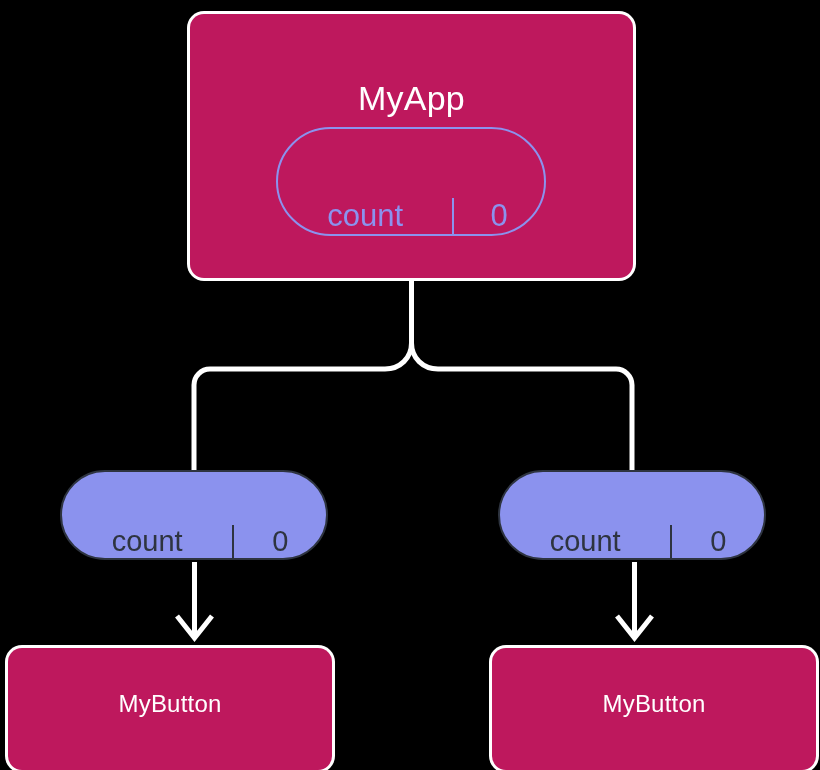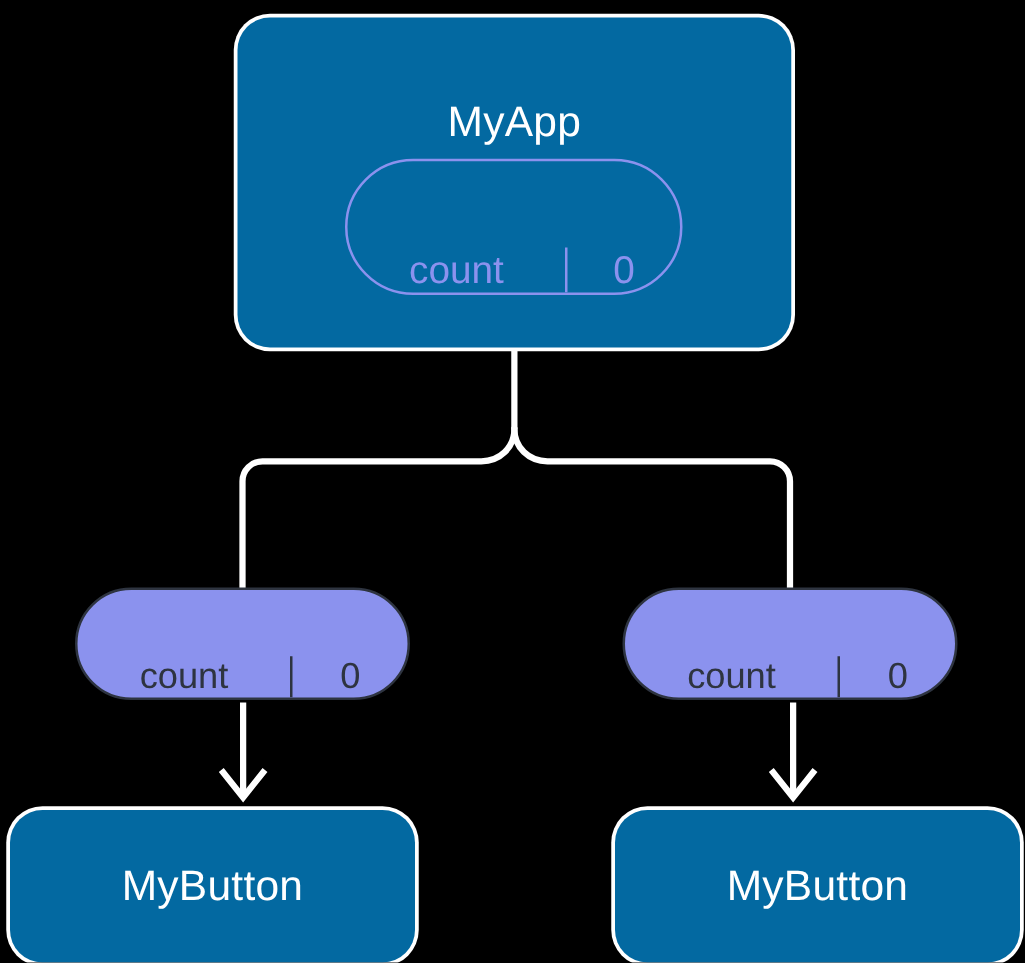--- a/index.html
+++ b/index.html
@@ -26,32 +26,32 @@
     left: 0;
     top: 0;
     width: 820px;
     height: 770px;
     pointer-events: none;
   }
 
   
   .node-box {
     position: absolute;
-    background: #0369a1;
-    border-radius: 26px;
+    background: #be185d;
+    border-radius: 14px;
     box-shadow: 0 0 0 3px #ffffff;
     box-sizing: border-box;
   }
   .node-title {
     position: absolute;
     left: 0;
     right: 0;
     text-align: center;
     color: #ffffff;
-    font-size: 34px;
+    font-size: 24px;
     font-weight: 400;
     letter-spacing: 0.2px;
     white-space: nowrap;
   }
 
   
   .pill {
     position: absolute;
     display: flex;
     align-items: flex-end;

